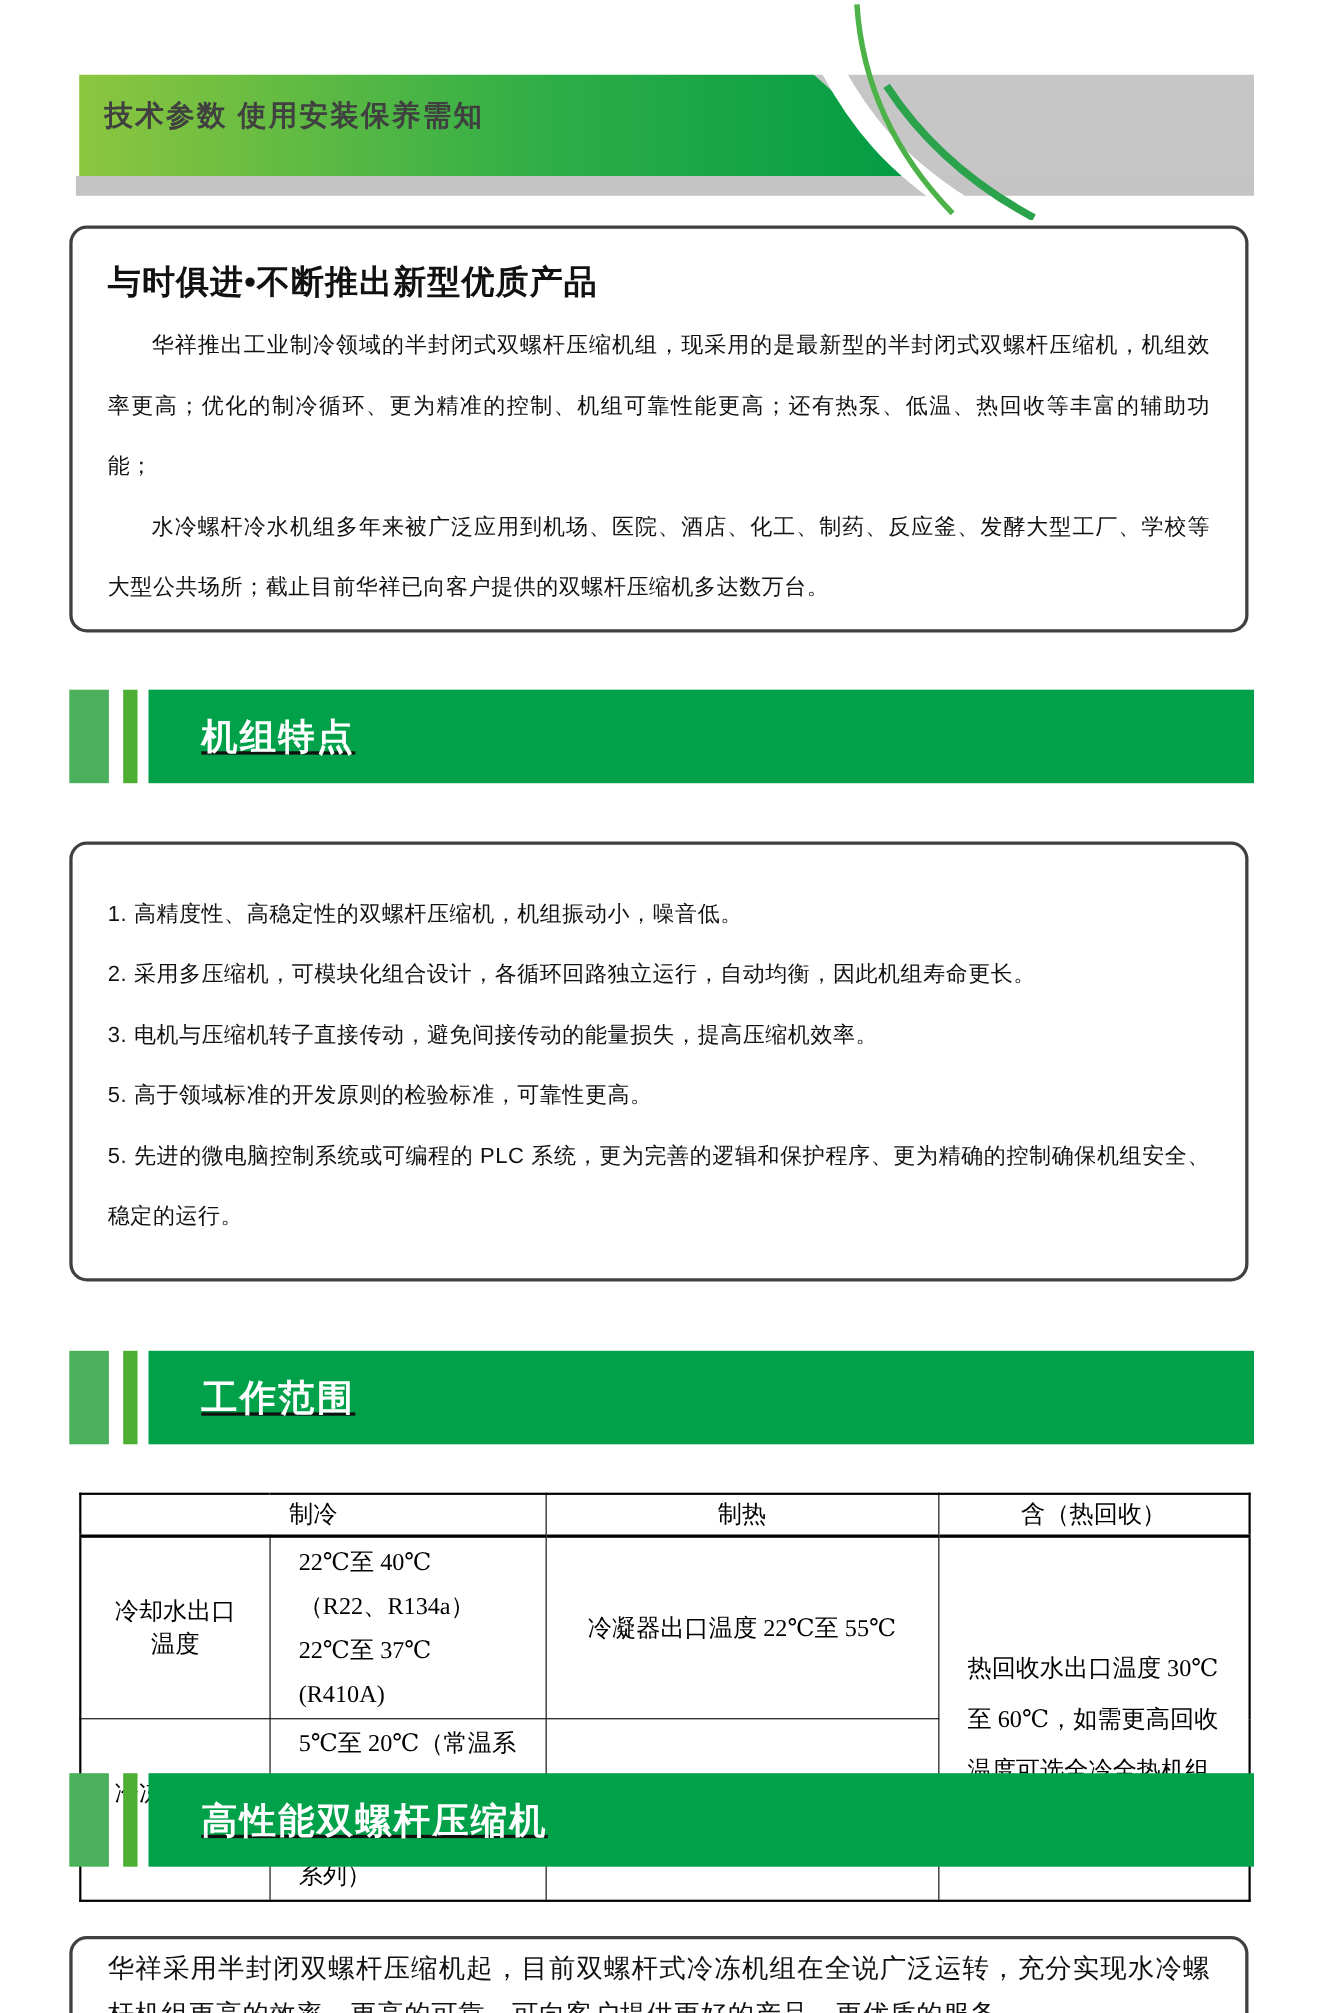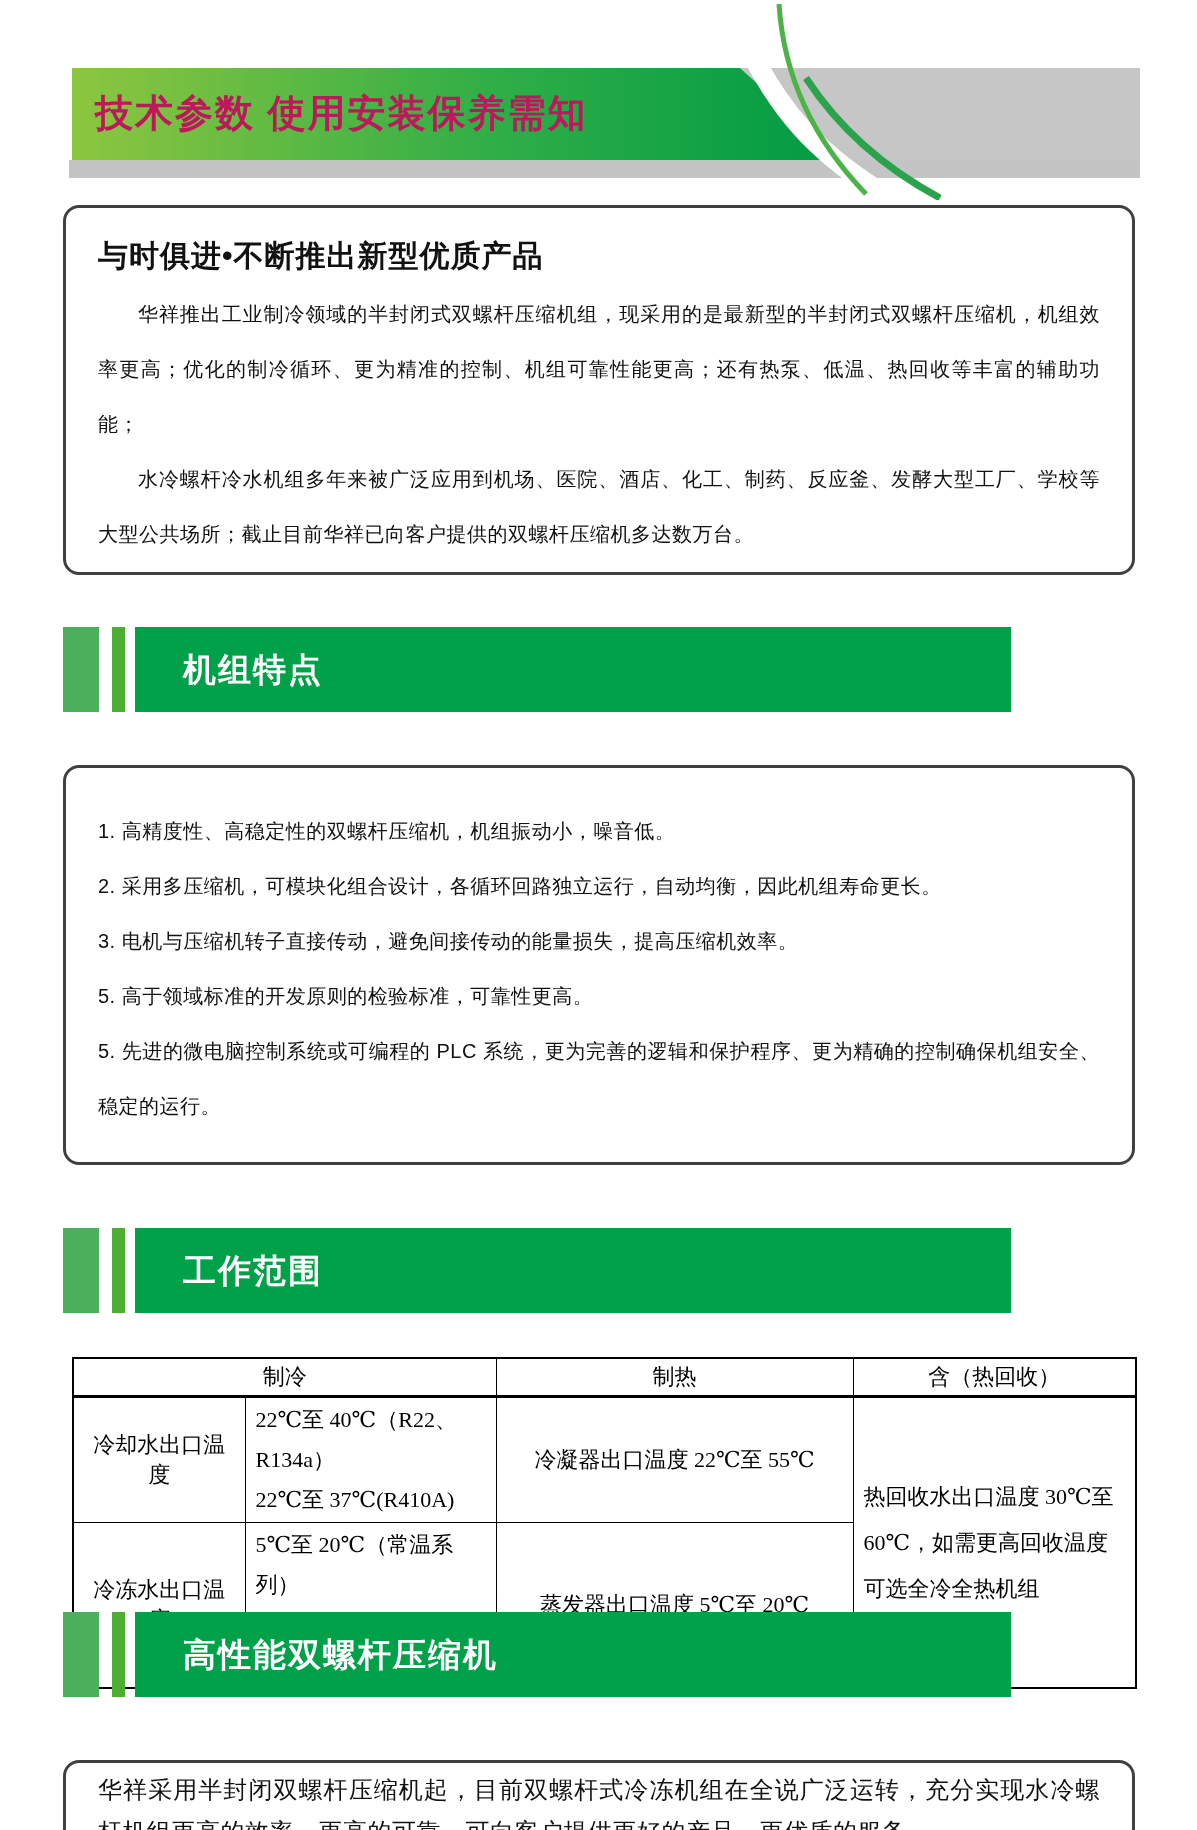--- a/index.html
+++ b/index.html
@@ -2,45 +2,45 @@
 <html><head>
 <meta charset="utf-8">
 <style>
   html,body{margin:0;padding:0;background:#fff;}
   .page{position:relative;width:1197px;height:1830px;overflow:hidden;background:#ffffff;
         font-family:"Liberation Sans","DejaVu Sans",sans-serif;color:#111;}
 
   
   .banner{position:absolute;left:0;top:0;width:1197px;height:200px;}
   .banner svg{position:absolute;left:0;top:0;}
-  .banner-title{position:absolute;left:95px;top:88px;font-size:38px;font-weight:bold;
-                color:#be185d;letter-spacing:2px;white-space:nowrap;}
+  .banner-title{position:absolute;left:95px;top:88px;font-size:26px;font-weight:bold;
+                color:#404040;letter-spacing:2px;white-space:nowrap;}
 
   
-  .sec{position:absolute;left:63px;width:948px;height:85px;display:flex;align-items:stretch;}
+  .sec{position:absolute;left:63px;width:1077px;height:85px;display:flex;align-items:stretch;text-decoration:underline;}
   .sec .bar1{width:36px;background:#4bb05b;margin-right:13px;}
   .sec .bar2{width:13px;background:#4cae32;margin-right:10px;}
   .sec .secmain{flex:1;background:#01a14a;color:#fff;font-size:33px;font-weight:bold;
                 line-height:85px;padding-left:48px;letter-spacing:2px;}
 
   
   .cyanbox{position:absolute;left:63px;width:1072px;box-sizing:border-box;
            border:3px solid #404040;border-radius:16px;background:#fff;
            padding:22px 32px;overflow:hidden;}
   .box-title{font-size:30px;font-weight:bold;margin:6px 0 10px 0;letter-spacing:1px;}
   .para{font-size:20px;line-height:55px;text-align:justify;text-indent:2em;margin:0;
         letter-spacing:0.5px;}
   .items{list-style:none;margin:14px 0 0 0;padding:0;}
   .items li{font-size:20px;line-height:55px;text-align:justify;letter-spacing:0.5px;}
 
   
   table.range{position:absolute;left:72px;top:1357px;width:1063px;border-collapse:collapse;
               font-family:"Liberation Serif","DejaVu Serif",serif;font-size:22px;color:#000;
               border:2px solid #000;table-layout:fixed;}
-  table.range td{border:1px solid #000;vertical-align:middle;padding:2px 10px;}
+  table.range td{border:1px solid #000;vertical-align:middle;padding:2px 26px;}
   table.range tr.hdr td{border-bottom:3px solid #000;text-align:center;height:32px;}
   table.range tr.r1{height:90px;}
   table.range tr.r2{height:78px;}
   td.cellc{text-align:center;}
   td.celll{text-align:left;}
   .pre{white-space:pre-line;}
   td.hr{line-height:46px;padding:4px 14px;}
   td.cool{line-height:40px;padding:4px 12px;}
 
   .bottom-note{font-size:24px;line-height:42px;text-align:justify;letter-spacing:0.5px;margin:0;}

